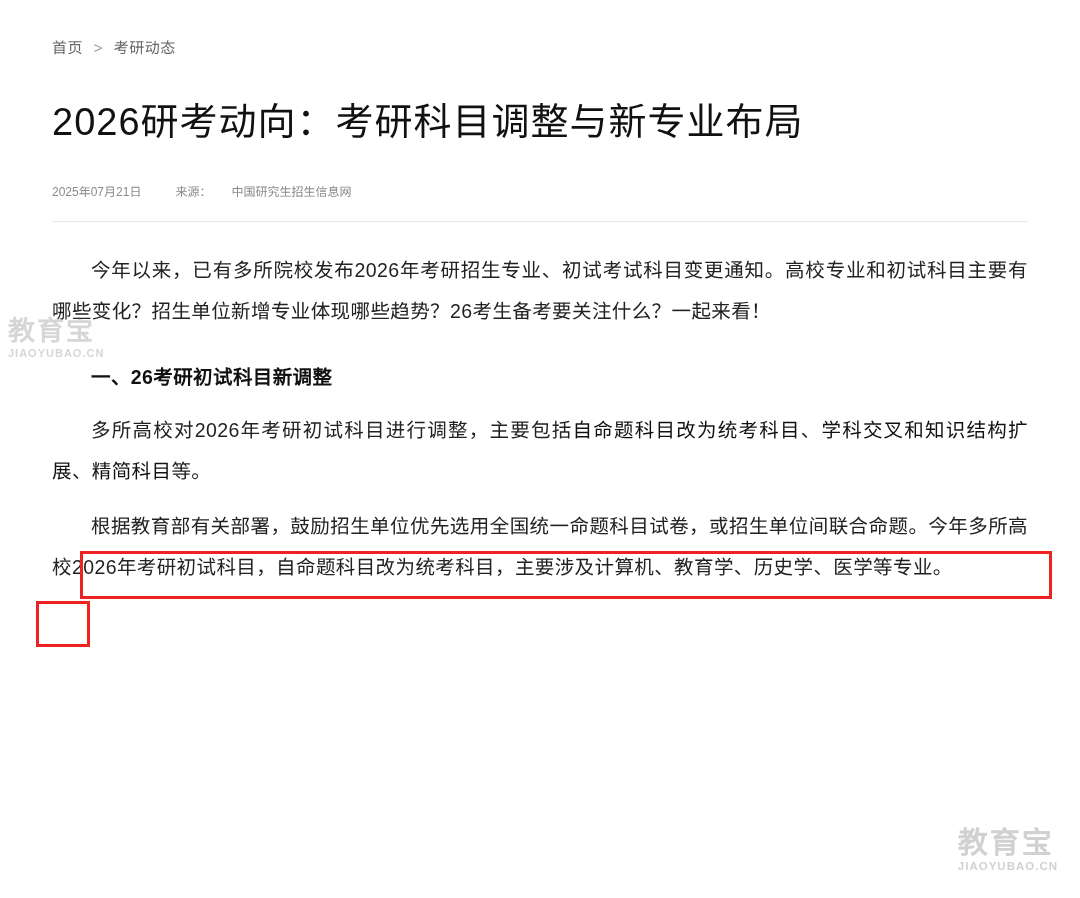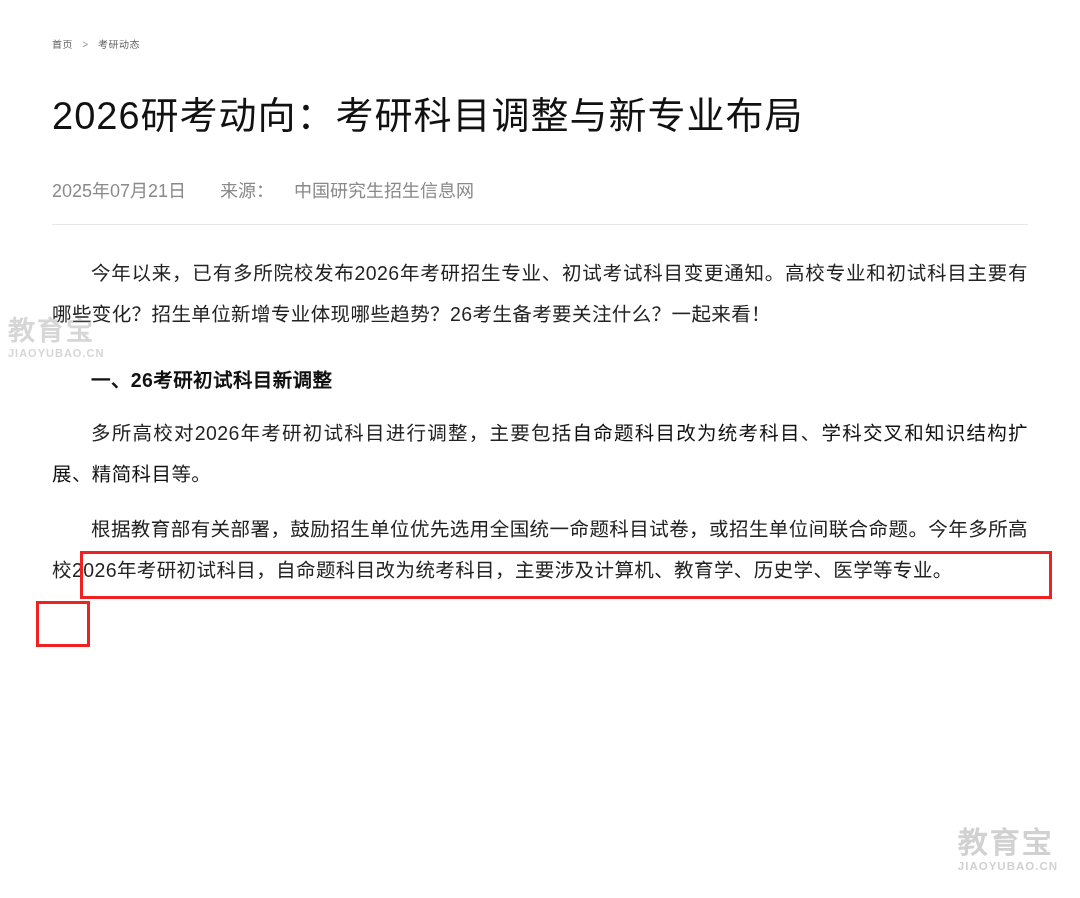--- a/index.html
+++ b/index.html
@@ -19,21 +19,21 @@
     position: relative;
     width: 1080px;
     height: 898px;
     box-sizing: border-box;
     padding: 0 52px;
   }
 
   
   .breadcrumb {
     padding-top: 36px;
-    font-size: 10px;
+    font-size: 15px;
     color: #666666;
     letter-spacing: 0.5px;
     white-space: nowrap;
   }
   .breadcrumb .crumb-link {
     color: #666666;
     text-decoration: none;
     cursor: pointer;
   }
   .breadcrumb .crumb-sep {
@@ -50,21 +50,21 @@
     font-size: 38px;
     line-height: 1.35;
     font-weight: 400;
     color: #111111;
     letter-spacing: 1px;
   }
 
   
   .meta {
     margin-top: 34px;
-    font-size: 18px;
+    font-size: 12px;
     color: #8a8a8a;
     display: flex;
     align-items: center;
     white-space: nowrap;
   }
   .meta .meta-date { margin-right: 34px; }
   .meta .meta-source-label { margin-right: 20px; }
 
   
   .divider {

